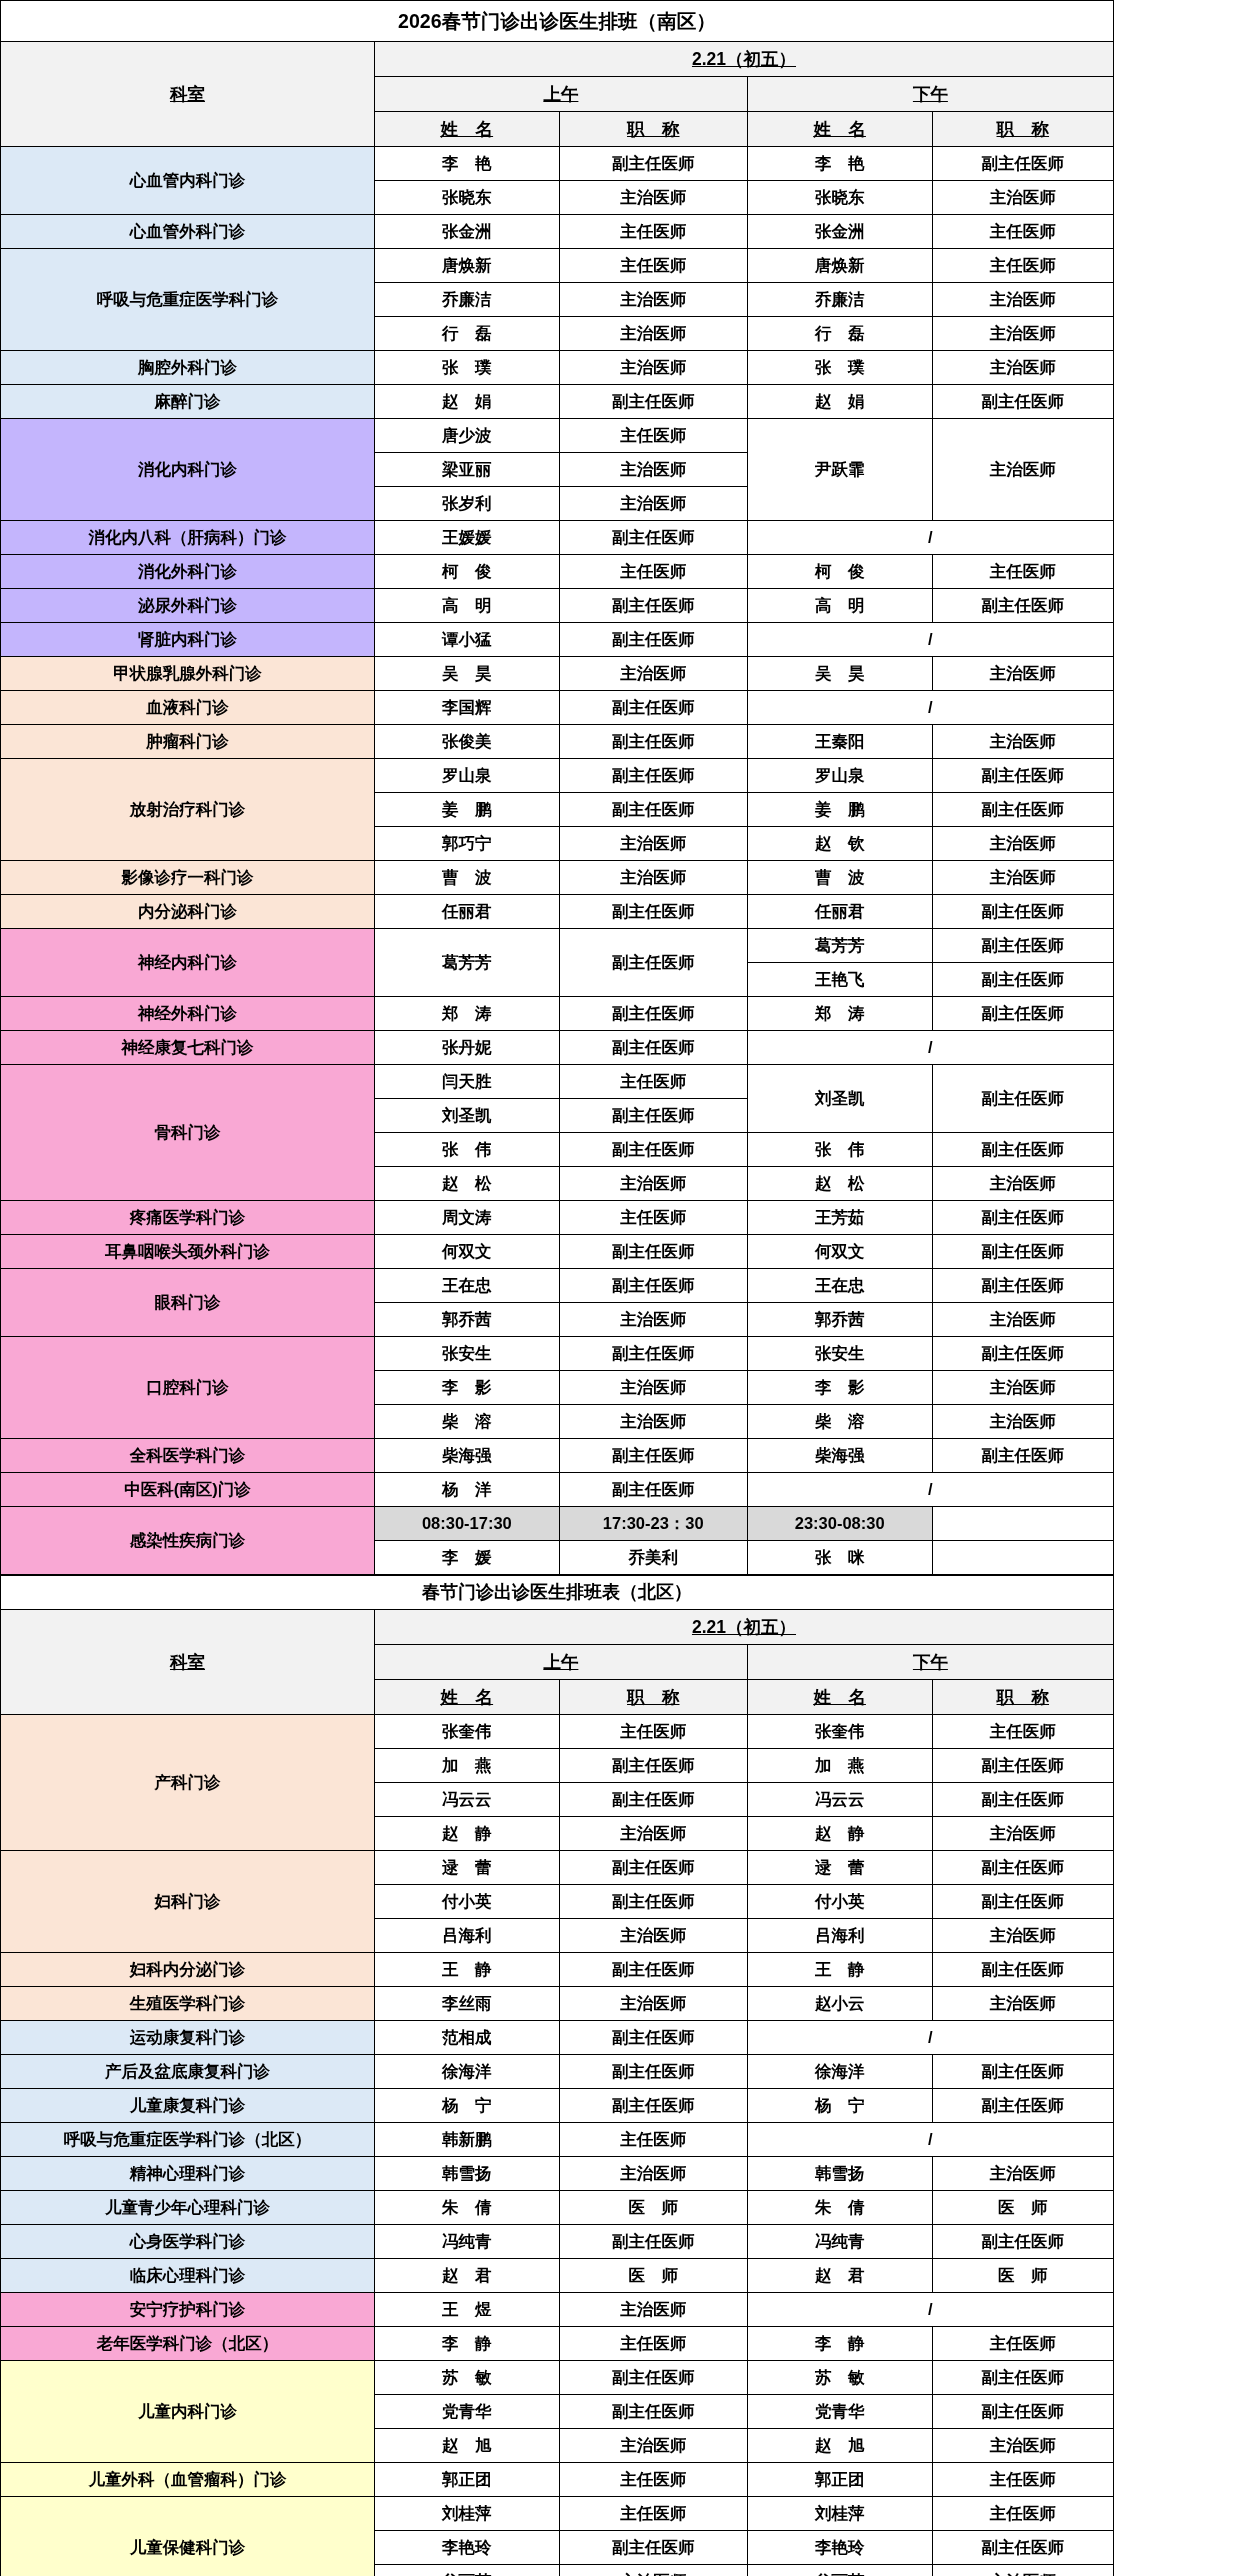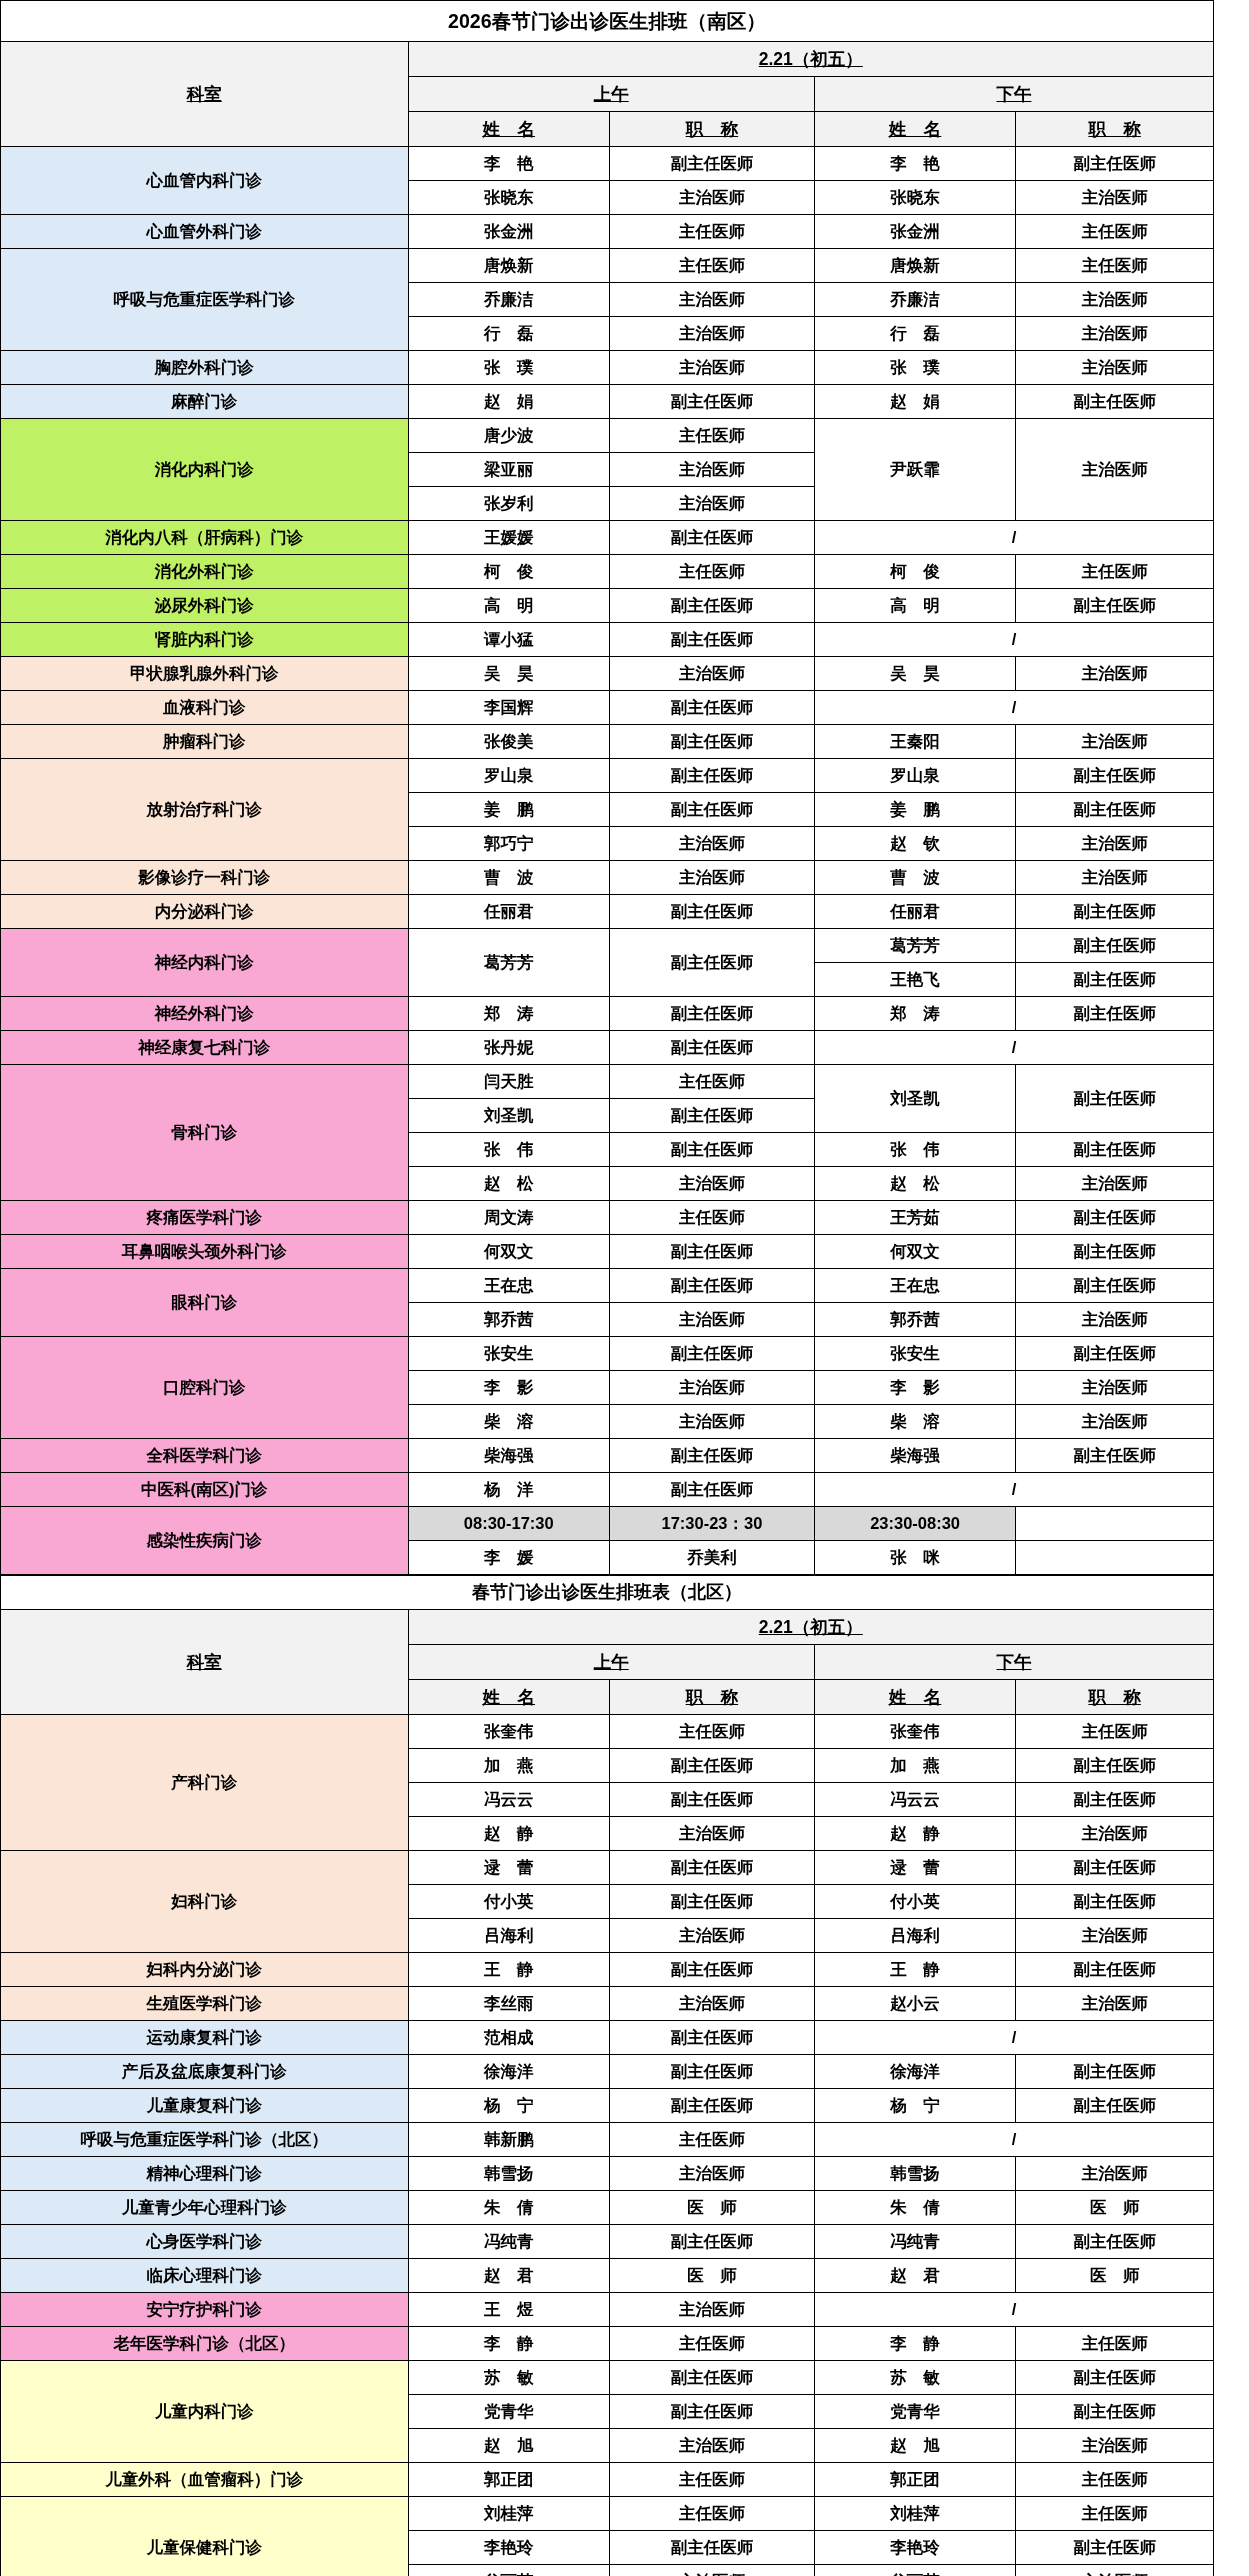--- a/index.html
+++ b/index.html
@@ -1,33 +1,33 @@
 <!DOCTYPE html>
 <html style="font-size:8.2px"><head>
 <meta charset="utf-8">
 <style>
   html,body{margin:0;padding:0;background:#ffffff;}
   body{width:1250px;font-family:"Liberation Sans",sans-serif;color:#000;}
   .page{width:1250px;}
-  table.grid{width:1214px;border-collapse:collapse;table-layout:fixed;border:1.5px solid #000;padding-left:28px;}
+  table.grid{width:1114px;border-collapse:collapse;table-layout:fixed;border:1.5px solid #000;padding-left:28px;}
   table.grid td{border:0.5px solid #000;text-align:center;vertical-align:middle;
     font-size:16.5px;font-weight:600;line-height:1.15;padding:0 2.1px;overflow:hidden;}
   col.c-dept{width:33.6%;}
   col.c-n1{width:16.6%;} col.c-r1{width:16.9%;} col.c-n2{width:16.6%;} col.c-r2{width:16.3%;}
   tr.title-row td{background:#ffffff;font-weight:700;border-width:1px;}
   tr.title-south{height:41px;} tr.title-south td{font-size:19.6px;}
   tr.title-north{height:34px;} tr.title-north td{font-size:18px;}
   tr.head-row{height:35px;}
   tr.head-row td{background:#F2F2F2;border-width:1px;font-size:17.5px;font-weight:600;text-decoration:underline;}
   tbody tr{height:34px;}
   tr.group-start td{border-top:1.5px solid #000;}
   td.dept-cell{border-right-width:1px;}
   td.corner{border-right-width:1px;}
   td.bg-blue{background:#DCE9F6;}
-  td.bg-yellow{background:#bef264;}
+  td.bg-yellow{background:#c4b5fd;}
   td.bg-peach{background:#FBE5D6;}
   td.bg-green{background:#f9a8d4;}
   td.bg-paleyellow{background:#FFFFCC;}
   td.time-cell{background:#D9D9D9;}
   td.slash-cell{font-weight:500;}
 </style>
 </head>
 <body>
 
 <div class="page">

